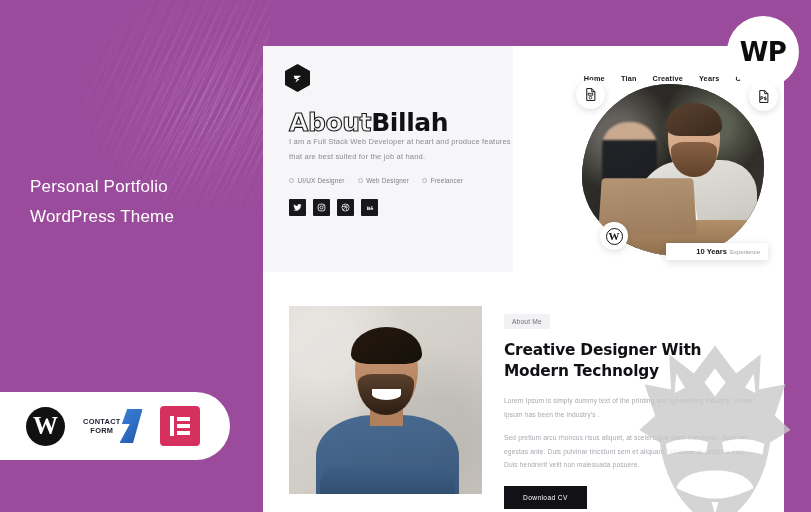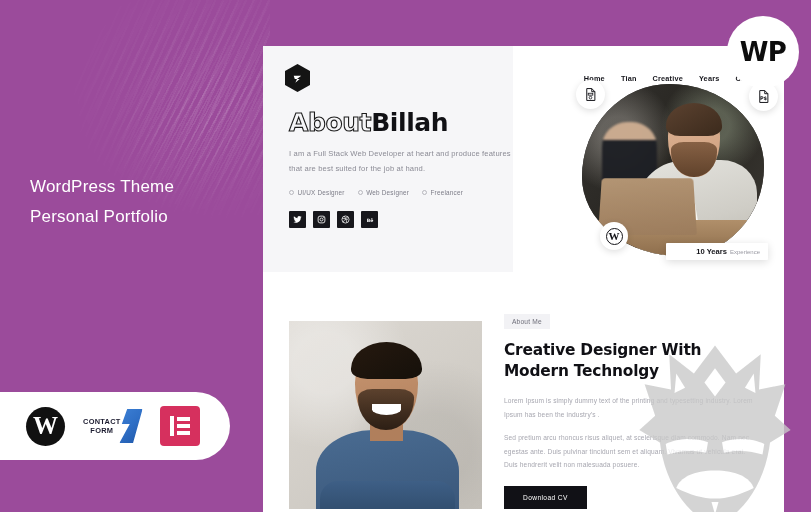--- a/index.html
+++ b/index.html
@@ -143,21 +143,21 @@
     letter-spacing: -.4px; white-space: nowrap;
     font-family: "DejaVu Sans", sans-serif;
   }
   .headline .outline {
     color: transparent;
     -webkit-text-stroke: 1.1px #1a1a1a;
     paint-order: stroke fill;
   }
   .headline .solid { color: #111115; }
   .lead {
-    margin-top: 12px; font-size: 7.6px; line-height: 1.92;
+    font-size: 7.6px; line-height: 1.92;
     color: #8b8b95; letter-spacing: .15px;
   }
   .tags { margin-top: 13px; display: flex; gap: 13px; align-items: center; }
   .tag { display: flex; align-items: center; gap: 3.5px; }
   .tag .dot {
     width: 5px; height: 5px; border-radius: 50%;
     border: 1px solid #b6b6bd;
   }
   .tag span { font-size: 6.4px; color: #7d7d88; letter-spacing: .2px; }
   .socials { margin-top: 15px; display: flex; gap: 7px; }
@@ -250,21 +250,21 @@
   .exp-badge .num { font-size: 7.6px; font-weight: 800; color: #16161b; margin-left: 22px; }
   .exp-badge .lbl { font-size: 6px; color: #9a9aa3; }
 
   
   .about {
     position: relative;
     padding: 34px 0 0 0;
     height: 240px;
     background: #fff;
   }
-  .about-row { display: flex; gap: 22px; padding: 0 26px 0 26px; align-items: flex-end; }
+  .about-row { display: flex; gap: 22px; padding: 0 26px 0 26px; }
 
   .about-photo {
     width: 193px; height: 188px; flex: 0 0 auto;
     overflow: hidden; position: relative;
     background: linear-gradient(150deg, #d9d6d0 0%, #c9c6bf 45%, #bdbab3 100%);
   }
   .about-photo .wall {
     position: absolute; inset: 0;
     background:
       radial-gradient(circle at 18% 22%, rgba(255,255,255,.35) 0 14%, transparent 40%),
@@ -350,22 +350,22 @@
 </style>
 </head>
 <body>
 
 <div id="stage">
 
   <div class="brush"></div>
 
   <div class="left-copy">
     <div class="theme-sub">
+      <div>Personal Portfolio</div>
       <div>WordPress Theme</div>
-      <div>Personal Portfolio</div>
     </div>
   </div>
 
   <div class="plugin-pill">
     <div class="wp-logo">
       <span>W</span>
     </div>
     <div class="cf7">
       <div class="cf7-txt">
         <div>CONTACT</div>

